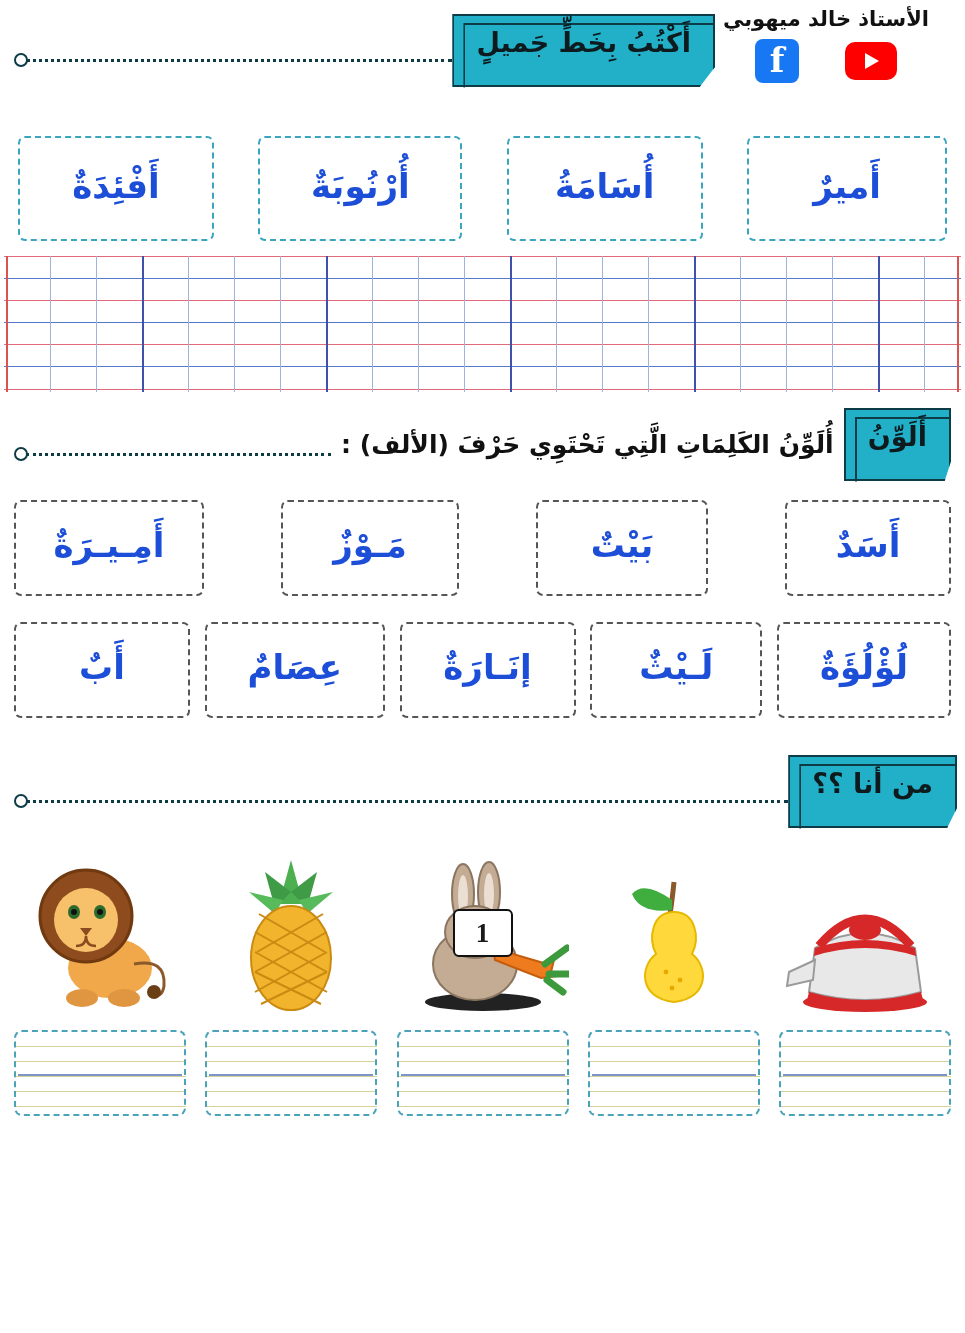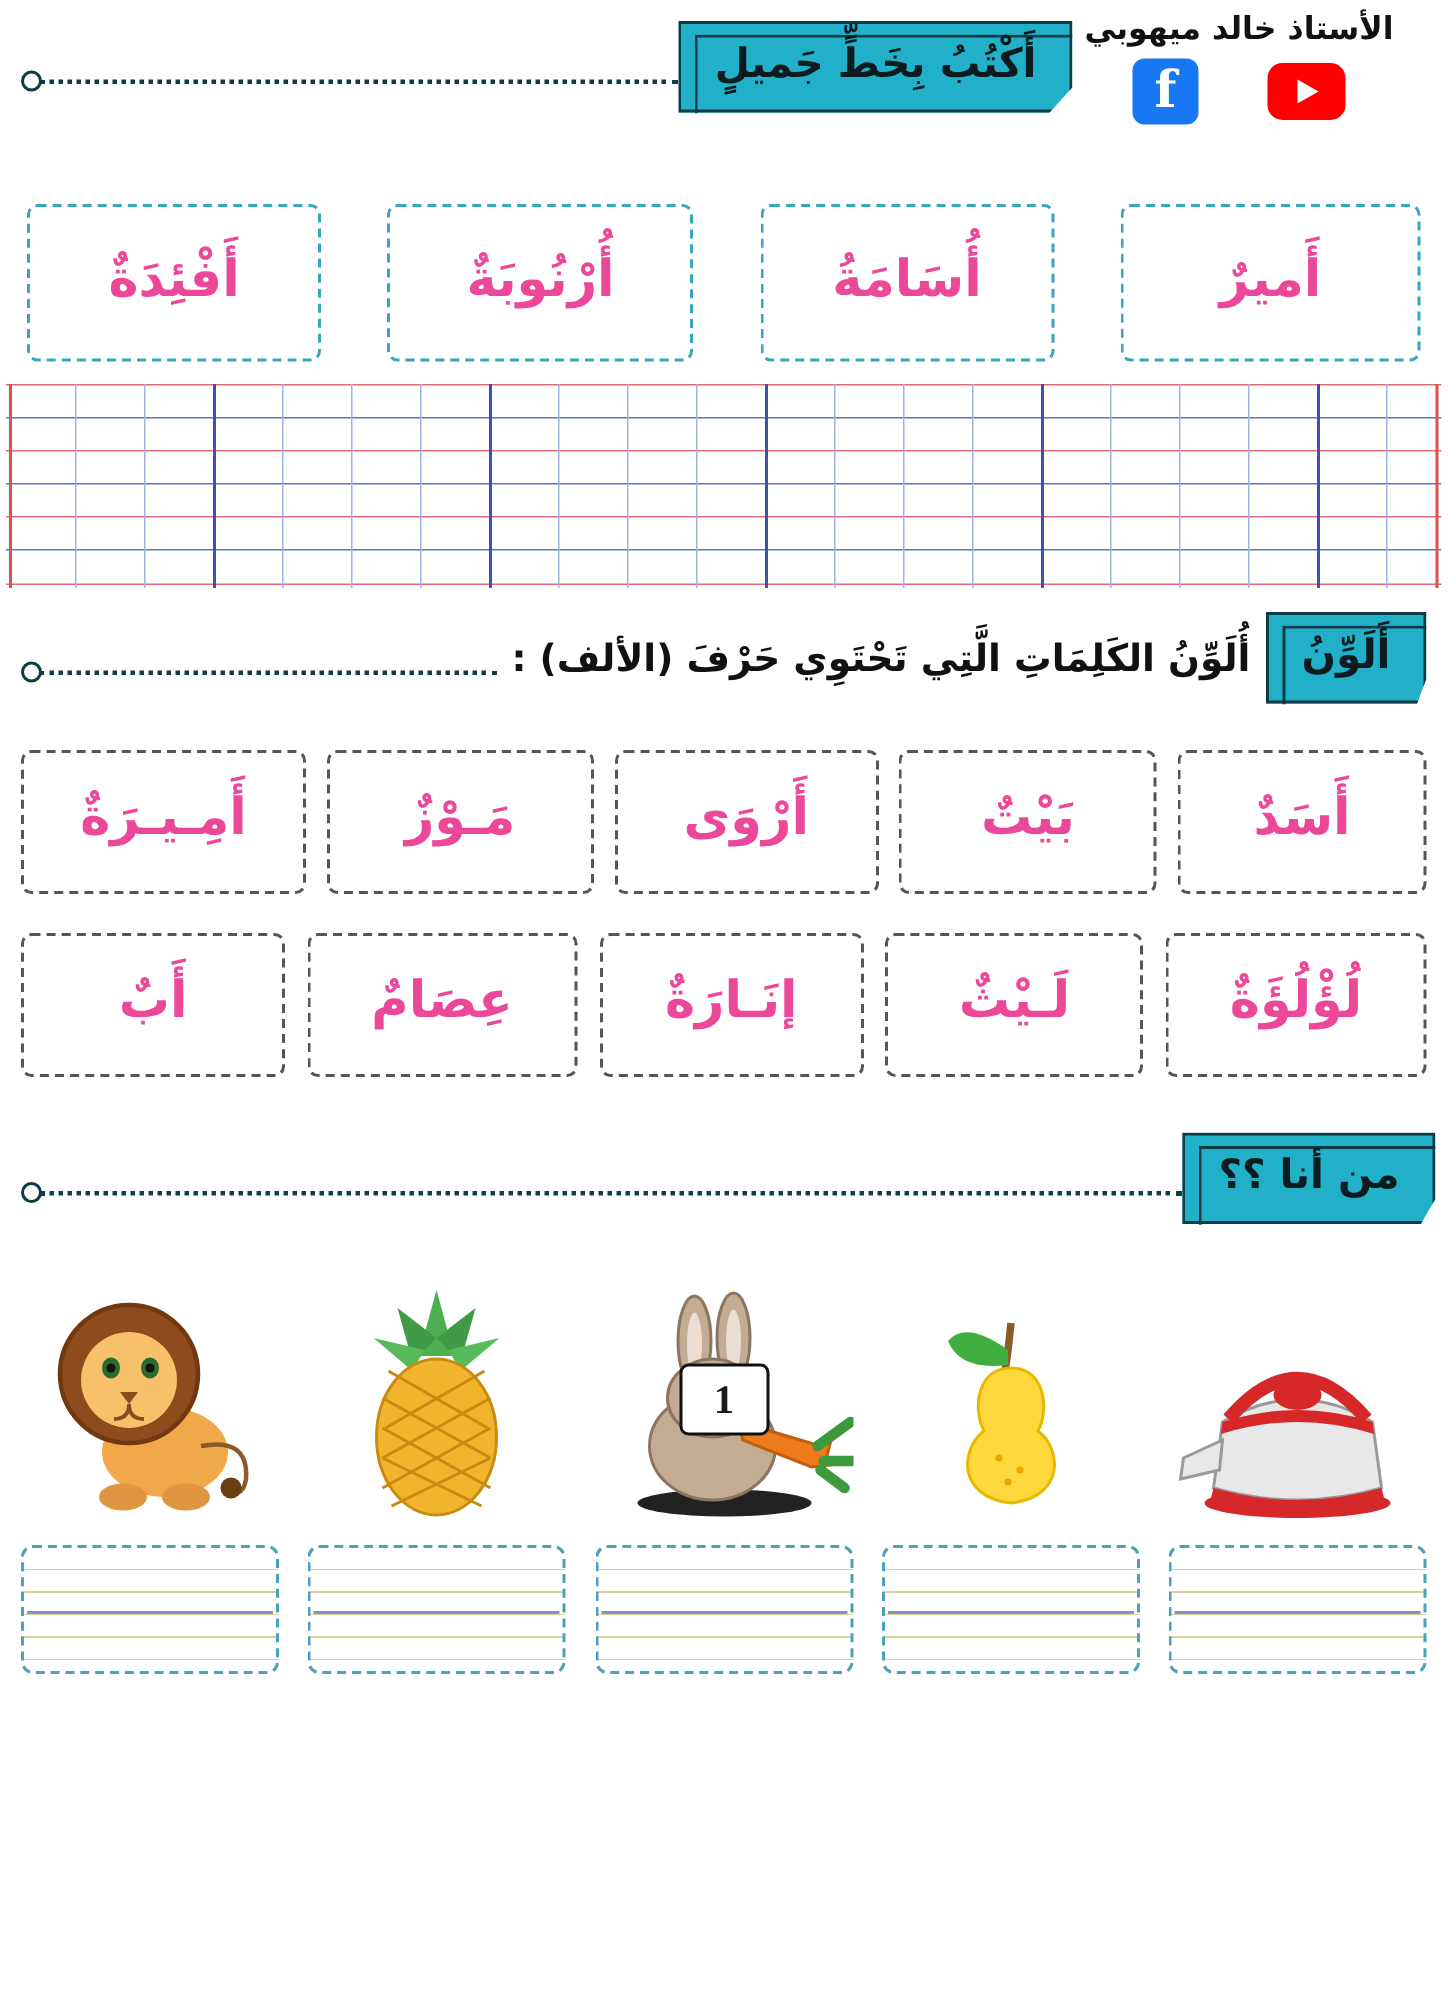--- a/index.html
+++ b/index.html
@@ -94,21 +94,21 @@
     position: absolute;
     display: flex;
     flex-direction: row;
     align-items: center;
   }
   .banner {
     background: #22b0c8;
     color: #0d1b1e;
     font-weight: bold;
     font-size: 27px;
-    padding: 9px 22px 12px 22px;
+    padding: 9px 22px 24px 22px;
     border: 2px solid #0d3c46;
     position: relative;
     white-space: nowrap;
     line-height: 1.35;
     clip-path: polygon(0% 0%, 100% 0%, 100% 72%, 94% 100%, 0% 100%);
   }
   .banner-shadow {
     position: absolute;
     top: 7px;
     right: -9px;
@@ -154,21 +154,21 @@
     align-items: stretch;
   }
   .word-box {
     border: 2px dashed #3aa6bd;
     border-radius: 7px;
     display: flex;
     align-items: center;
     justify-content: center;
     font-size: 34px;
     font-weight: bold;
-    color: #ec4899;
+    color: #1d4ed8;
     box-sizing: border-box;
     padding: 4px 10px 10px 10px;
     background: #fff;
   }
   .word-box.gray {
     border: 2px dashed #555;
   }
 
   
   .ruled-grid {
@@ -323,21 +323,20 @@
 
   <div class="banner-wrap" style="top:408px; right:14px; left:26px;">
     <div class="banner">أَلَوِّنُ<span class="banner-shadow"></span></div>
     <div class="section-title-text">أُلَوِّنُ الكَلِمَاتِ الَّتِي تَحْتَوِي حَرْفَ (الألف) :</div>
     <div class="banner-line"></div>
   </div>
 
   <div class="word-row" style="top:500px; right:14px; left:14px; height:96px;">
     <div class="word-box gray" style="width:166px;">أَسَدٌ</div>
     <div class="word-box gray" style="width:172px;">بَيْتٌ</div>
-    <div class="word-box gray" style="width:176px;">أَرْوَى</div>
     <div class="word-box gray" style="width:178px;">مَـوْزٌ</div>
     <div class="word-box gray" style="width:190px;">أَمِـيـرَةٌ</div>
   </div>
 
   <div class="word-row" style="top:622px; right:14px; left:14px; height:96px;">
     <div class="word-box gray" style="width:174px;">لُؤْلُؤَةٌ</div>
     <div class="word-box gray" style="width:172px;">لَـيْثٌ</div>
     <div class="word-box gray" style="width:176px;">إنَـارَةٌ</div>
     <div class="word-box gray" style="width:180px;">عِصَامٌ</div>
     <div class="word-box gray" style="width:176px;">أَبٌ</div>

